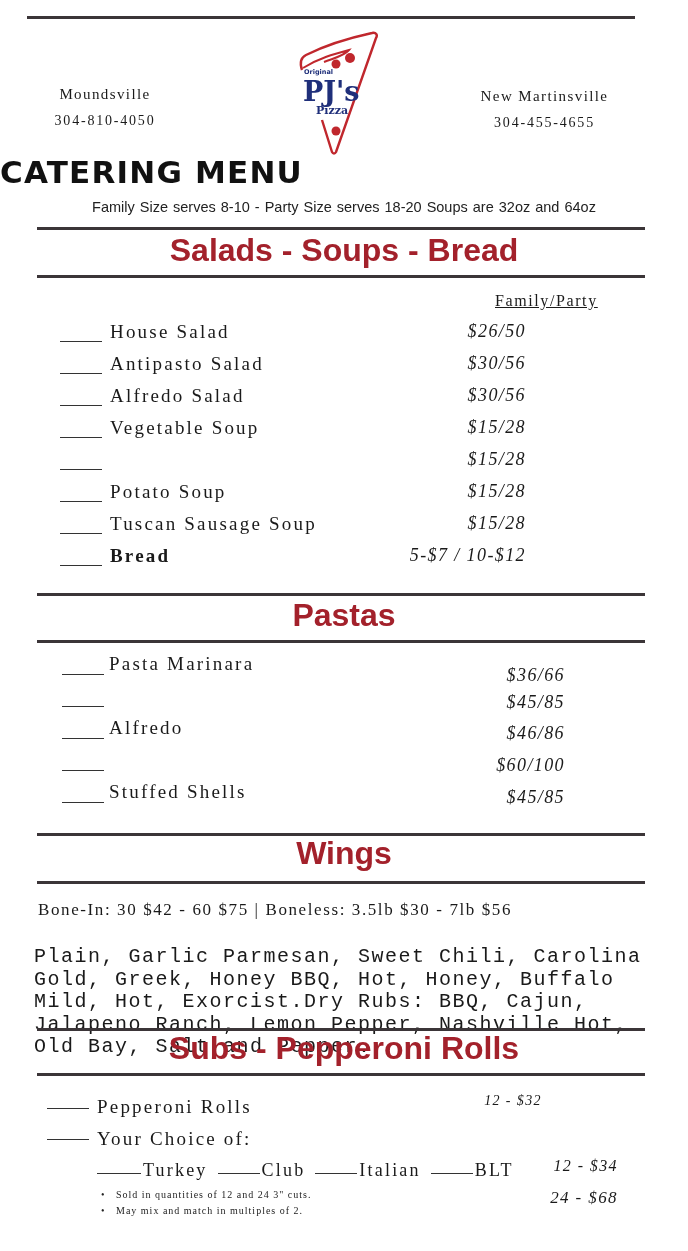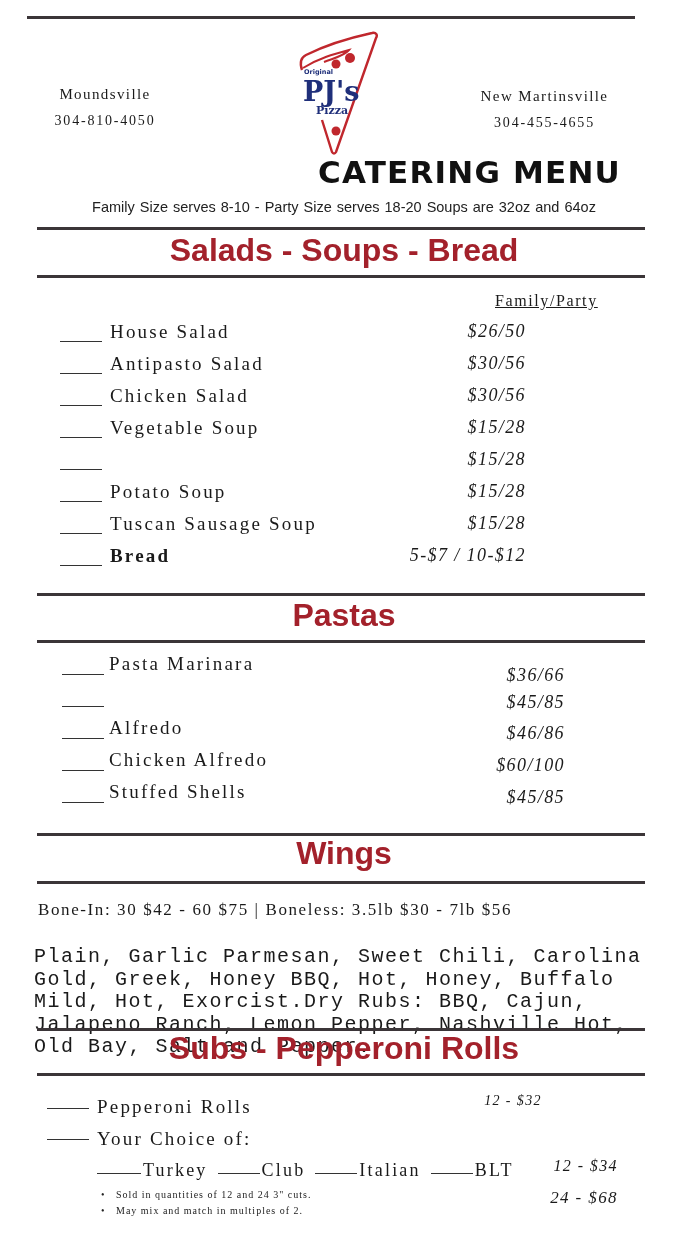--- a/index.html
+++ b/index.html
@@ -10,21 +10,21 @@
     .rule.top { left: 27px; width: 608px; top: 16px; }
 
     
     .loc { position: absolute; font-family: "Liberation Serif", serif; font-size: 15px; letter-spacing: 1.4px; color: #1a1a1a; text-align: center; }
     .loc .phone { display: block; margin-top: 10px; font-size: 14px; letter-spacing: 1.8px; }
     #loc-left { left: 40px; top: 86px; width: 130px; }
     #loc-right { left: 462px; top: 88px; width: 165px; }
 
     #logo { position: absolute; left: 294px; top: 28px; width: 92px; height: 128px; }
 
-    .title { position: absolute; left: 17px; width: 604px; top: 154px; text-align: right; font-family: "DejaVu Sans", sans-serif; font-weight: bold; font-size: 31px; letter-spacing: 1.2px; color: #111; }
+    .title { position: absolute; left: 0; width: 604px; top: 154px; text-align: left; font-family: "DejaVu Sans", sans-serif; font-weight: bold; font-size: 31px; letter-spacing: 1.2px; color: #111; }
     .subtitle { position: absolute; left: 0; width: 688px; top: 199px; text-align: center; font-family: "Liberation Sans", sans-serif; font-size: 14.5px; color: #222; word-spacing: 1px; }
 
     
     .sec-rule { position: absolute; left: 37px; width: 608px; height: 3px; background: #3b3538; }
     .sec-title { position: absolute; left: 0; width: 688px; text-align: center; font-family: "Liberation Sans", sans-serif; font-weight: bold; font-size: 32px; color: #a3212b; }
 
     
     .row { position: absolute; left: 0; width: 612px; height: 30px; }
     .blank { position: absolute; width: 42px; height: 1px; background: #333; }
     .item-name { position: absolute; font-family: "Liberation Serif", serif; font-size: 19px; letter-spacing: 2.2px; color: #1a1a1a; white-space: nowrap; }
@@ -87,21 +87,21 @@
   <div class="item-name" style="left:110px; top:1px;">House Salad</div>
   <div class="item-price" style="right:86px; top:1px;">$26/50</div>
 </div>
 <div class="row" style="top:352px;">
   <div class="blank" style="left:60px; top:21px;"></div>
   <div class="item-name" style="left:110px; top:1px;">Antipasto Salad</div>
   <div class="item-price" style="right:86px; top:1px;">$30/56</div>
 </div>
 <div class="row" style="top:384px;">
   <div class="blank" style="left:60px; top:21px;"></div>
-  <div class="item-name" style="left:110px; top:1px;">Chicken Salad</div>
+  <div class="item-name" style="left:110px; top:1px;">Alfredo Salad</div>
   <div class="item-price" style="right:86px; top:1px;">$30/56</div>
 </div>
 <div class="row" style="top:416px;">
   <div class="blank" style="left:60px; top:21px;"></div>
   <div class="item-name" style="left:110px; top:1px;">Vegetable Soup</div>
   <div class="item-price" style="right:86px; top:1px;">$15/28</div>
 </div>
 <div class="row" style="top:448px;">
   <div class="blank" style="left:60px; top:21px;"></div>
   <div class="item-price" style="right:86px; top:1px;">$15/28</div>
@@ -135,21 +135,20 @@
   <div class="blank" style="left:62px; top:21px;"></div>
   <div class="item-price" style="right:47px; top:7px;">$45/85</div>
 </div>
 <div class="row" style="top:717px;">
   <div class="blank" style="left:62px; top:21px;"></div>
   <div class="item-name" style="left:109px; top:0px;">Alfredo</div>
   <div class="item-price" style="right:47px; top:6px;">$46/86</div>
 </div>
 <div class="row" style="top:749px;">
   <div class="blank" style="left:62px; top:21px;"></div>
-  <div class="item-name" style="left:109px; top:0px;">Chicken Alfredo</div>
   <div class="item-price" style="right:47px; top:6px;">$60/100</div>
 </div>
 <div class="row" style="top:781px;">
   <div class="blank" style="left:62px; top:21px;"></div>
   <div class="item-name" style="left:109px; top:0px;">Stuffed Shells</div>
   <div class="item-price" style="right:47px; top:6px;">$45/85</div>
 </div>
 
 <div class="sec-rule" style="top:833px;"></div>
 <div class="sec-title" style="top:835px;">Wings</div>

